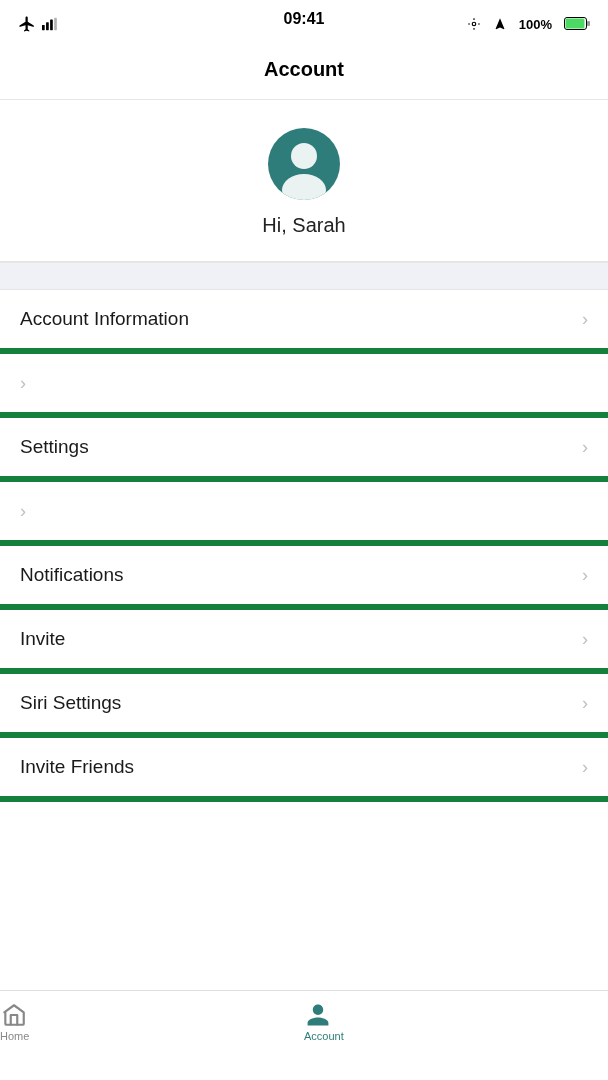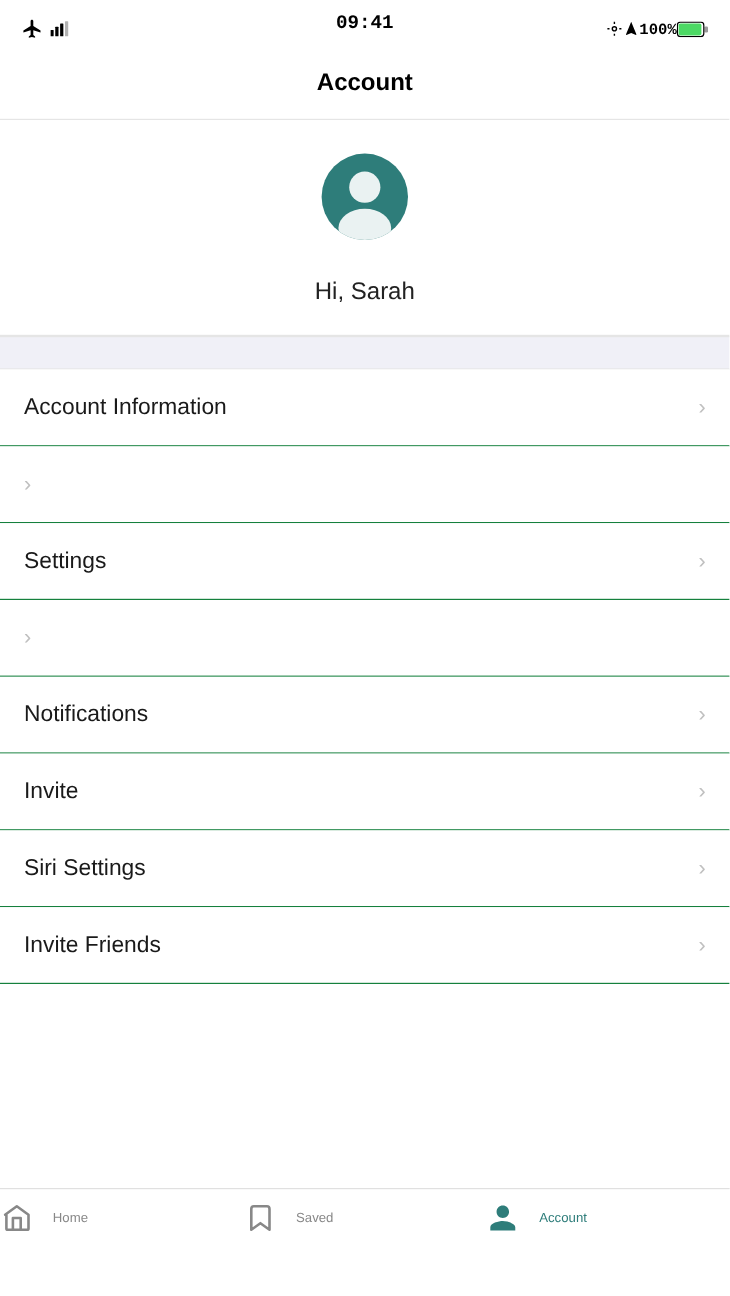--- a/index.html
+++ b/index.html
@@ -17,31 +17,30 @@
     }
 
     
     .status-bar {
       display: flex;
       justify-content: space-between;
       align-items: center;
       padding: 10px 18px 6px 18px;
       height: 44px;
       background: #ffffff;
-      font-family: Liberation Mono, monospace;
     }
     .status-left {
       display: flex;
       align-items: center;
       gap: 6px;
     }
     .status-right {
       display: flex;
-      align-items: center;
-      gap: 0;
+      align-items: flex-start;
+      gap: 12px;
       font-size: 13px;
       font-weight: 600;
     }
     .status-time {
       font-size: 16px;
       font-weight: 600;
       position: absolute;
       left: 50%;
       transform: translateX(-50%);
       top: 10px;
@@ -81,42 +80,41 @@
       overflow: hidden;
     }
     .avatar-person {
       width: 72px;
       height: 72px;
     }
     .greeting-text {
       font-size: 20px;
       font-weight: 400;
       color: #222222;
-      margin-top: 18px;
     }
 
     
     .section-divider {
       height: 28px;
       background: #f0f0f7;
       border-top: 1px solid #e5e5e5;
       border-bottom: 1px solid #e5e5e5;
     }
 
     
     .menu-list {
       background: #ffffff;
     }
     .menu-item {
       display: flex;
       align-items: center;
       justify-content: space-between;
       padding: 0 20px 0 20px;
       height: 64px;
-      border-bottom: 1px solid #15803d;
+      border-bottom: 6px solid #15803d;
       cursor: pointer;
       background: #ffffff;
     }
     .menu-item-label {
       font-size: 19px;
       font-weight: 400;
       color: #1a1a1a;
     }
     .chevron-icon {
       color: #c0c0c0;
@@ -133,23 +131,22 @@
       height: 90px;
       background: #ffffff;
       border-top: 1px solid #e0e0e0;
       display: flex;
       align-items: flex-start;
       justify-content: space-around;
       padding-top: 10px;
     }
     .nav-item {
       display: flex;
-      flex-direction: row;
-      align-items: center;
-      gap: 16px;
+      flex-direction: column;
+      gap: 1px;
       cursor: pointer;
       flex: 1;
     }
     .nav-icon {
       width: 28px;
       height: 28px;
       display: flex;
       align-items: center;
       justify-content: center;
     }
@@ -266,28 +263,20 @@
 <div class="nav-item">
       <div class="nav-icon" style="color:#888888">
         <svg viewBox="0 0 24 24" style="width: 26px; height: 26px; stroke: rgb(136, 136, 136); fill: none; stroke-width: 2; stroke-linecap: round; stroke-linejoin: round;">
           <path d="M3 9.5L12 3l9 6.5V20a1 1 0 01-1 1H5a1 1 0 01-1-1V9.5z"></path>
           <path d="M9 21V12h6v9"></path>
         </svg>
       </div>
       <span class="nav-label">Home</span>
     </div>
     <div class="nav-item">
-      <div class="nav-icon" style="color:#888888">
-        <svg viewBox="0 0 24 24" style="width: 26px; height: 26px; stroke: rgb(136, 136, 136); fill: none; stroke-width: 2; stroke-linecap: round; stroke-linejoin: round;">
-          <path d="M19 21l-7-5-7 5V5a2 2 0 012-2h10a2 2 0 012 2z"></path>
-        </svg>
-      </div>
-      <span class="nav-label">Saved</span>
-    </div>
-    <div class="nav-item">
       <div class="nav-icon active-fill" style="color:#2e7d7a">
         <svg viewBox="0 0 24 24" fill="currentColor" stroke="none" style="width: 26px; height: 26px; fill: rgb(46, 125, 122); stroke: none;">
           <path d="M12 12c2.7 0 4.8-2.1 4.8-4.8S14.7 2.4 12 2.4 7.2 4.5 7.2 7.2 9.3 12 12 12zm0 2.4c-3.2 0-9.6 1.6-9.6 4.8v2.4h19.2v-2.4c0-3.2-6.4-4.8-9.6-4.8z"></path>
         </svg>
       </div>
       <span class="nav-label active">Account</span>
     </div>
   </div>
 
 <div style="height:90px;"></div>

